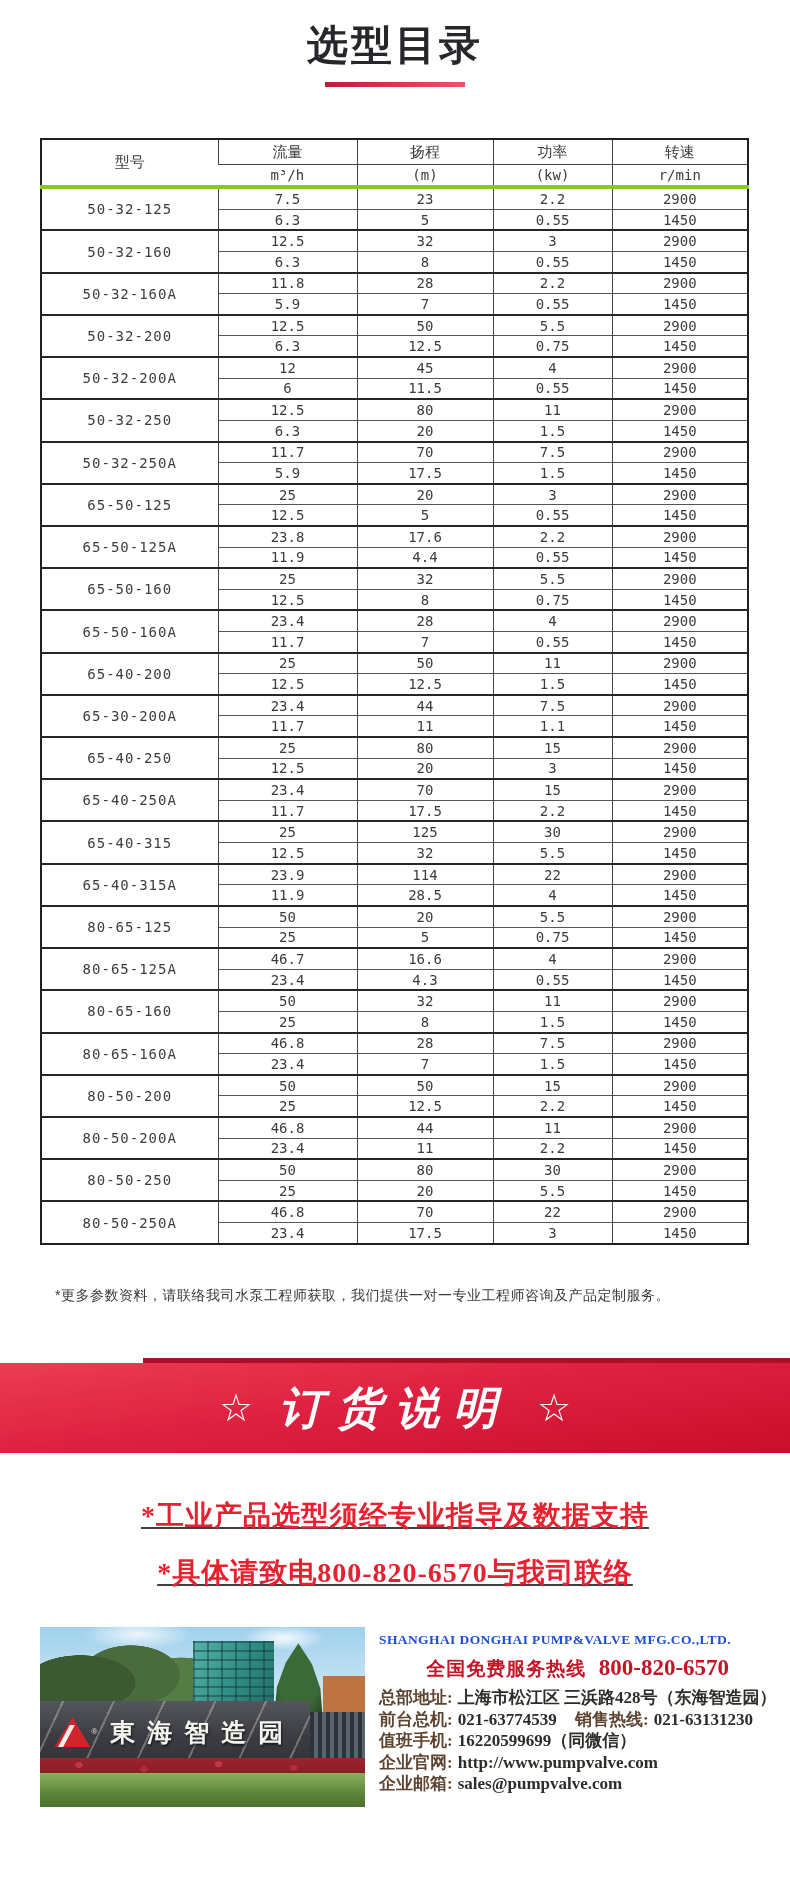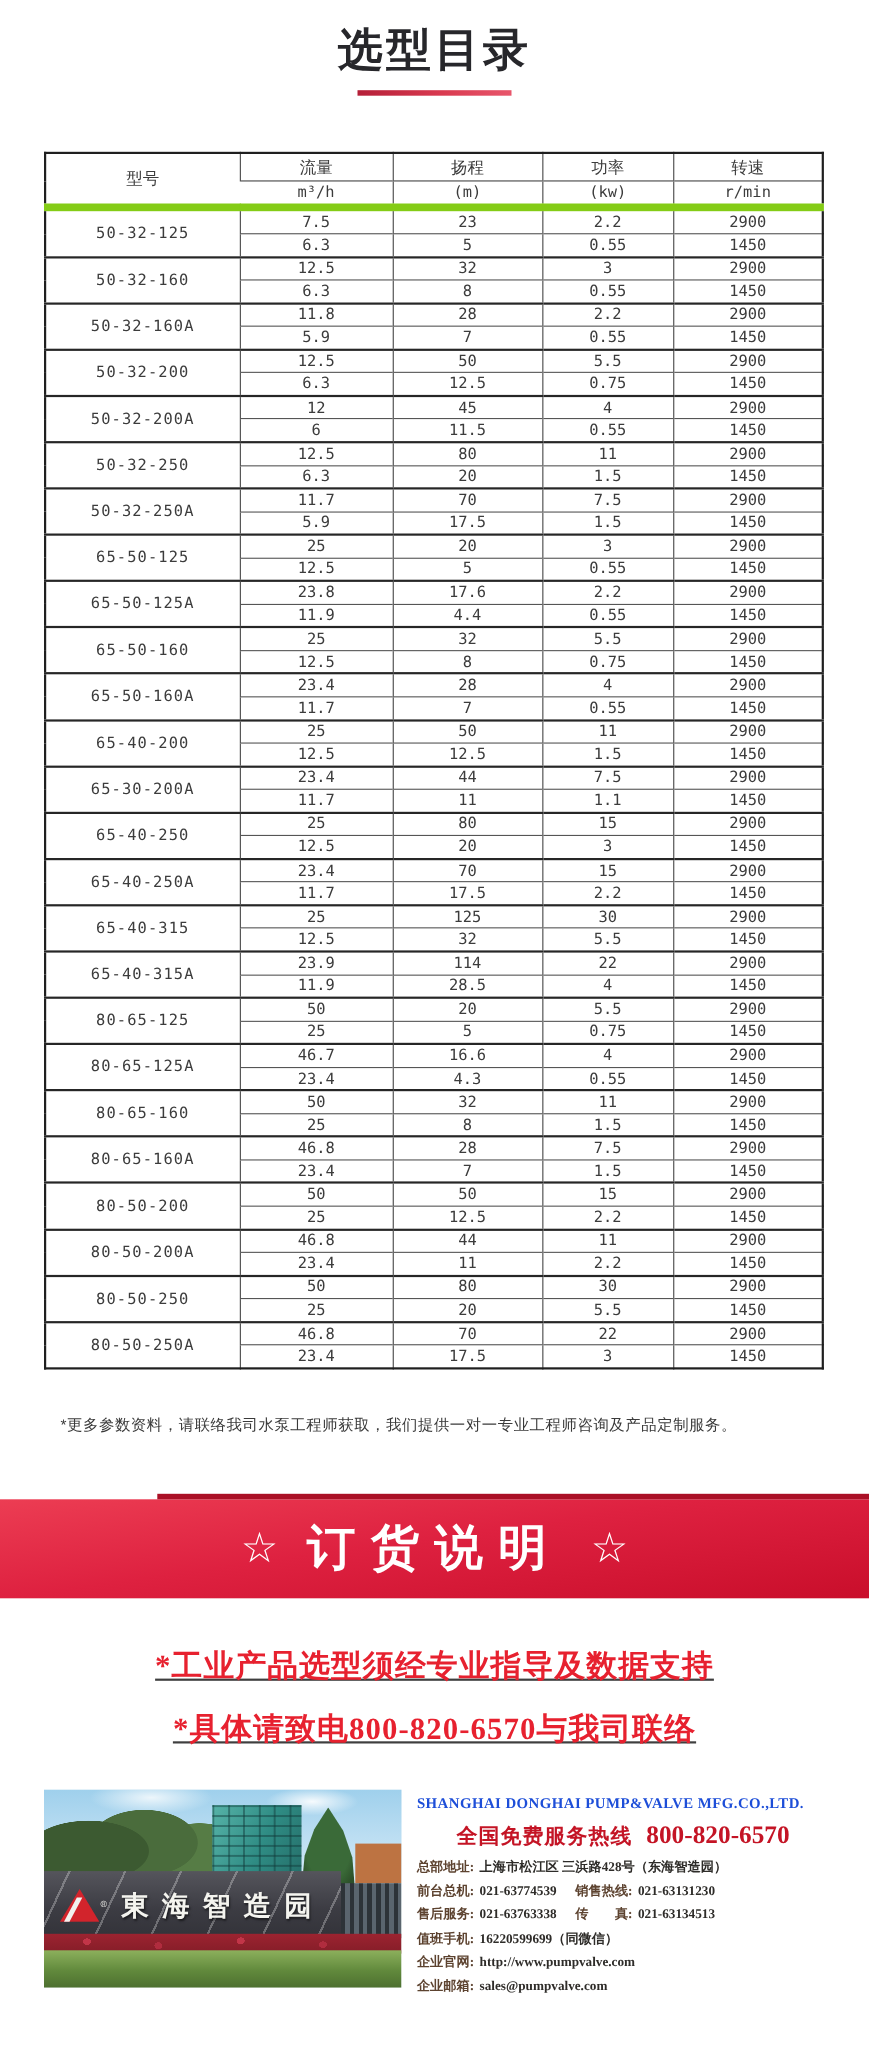--- a/index.html
+++ b/index.html
@@ -24,40 +24,40 @@
     font-size:14px;color:#3c3c3c;
     border:2px solid #1f1f1f;
   }
   table.spec th,table.spec td{
     padding:0;text-align:center;vertical-align:middle;font-weight:normal;
     border-left:1px solid #454545;
   }
   table.spec th:first-child,table.spec td.model{border-left:none;}
   thead tr.hdr1 th{height:24px;font-size:15px;}
   thead tr.hdr2 th{height:20px;border-top:1px solid #454545;}
-  thead{border-bottom:7px solid #84cc16;}
+  thead{border-bottom:4px solid #84cc16;}
   tr.group-start td{border-top:2px solid #262626;}
   tbody tr:first-child td{border-top:none;}
   tr.group-sub td{border-top:1px solid #555555;}
   td.model{letter-spacing:1px;}
   
   .footnote{margin:42px 0 0 55px;font-size:14px;color:#3a3a3a;letter-spacing:0.5px;}
   
   .order-banner{
     position:relative;margin-top:58px;height:90px;width:100%;
     background:linear-gradient(172deg,#ec3d53 0%,#de2140 45%,#c90e2b 100%);
     display:flex;align-items:center;justify-content:center;
   }
   .order-banner::before{
     content:"";position:absolute;top:-5px;left:143px;right:0;height:5px;
     background:#aa1026;
   }
   .banner-inner{display:flex;align-items:center;gap:26px;color:#ffffff;}
   .banner-star{font-size:38px;line-height:1;}
-  .banner-title{font-size:44px;font-weight:bold;letter-spacing:14px;line-height:1;}
+  .banner-title{font-size:44px;font-weight:bold;letter-spacing:14px;line-height:1;font-style:italic;}
   
   .slogans{margin-top:34px;text-align:center;font-family:"Liberation Serif",serif;text-decoration:underline;}
   .slogan-line{font-size:28px;font-weight:bold;color:#e7212f;line-height:57px;letter-spacing:1px;}
   
   .bottom{display:flex;gap:14px;margin-top:26px;padding:0 36px 0 40px;}
   .photo{
     position:relative;width:325px;height:180px;flex:0 0 auto;overflow:hidden;
     background:linear-gradient(180deg,#9fd0ec 0%,#cfe7f6 40%,#e9f3f2 60%);
   }
   .photo .clouds{position:absolute;inset:0;
@@ -115,21 +115,21 @@
   .photo .grass{position:absolute;left:0;bottom:0;width:100%;height:19%;
     background:linear-gradient(180deg,#8cb05c 0%,#61893c 55%,#4d7030 100%);}
   
   .company{flex:1 1 auto;padding-top:2px;}
   .company-name{font-size:26px;font-weight:bold;color:#3c3c42;letter-spacing:1px;white-space:nowrap;margin:0;}
   .company-name-en{font-family:"Liberation Serif",serif;font-size:13.5px;font-weight:bold;color:#1d4ed8;letter-spacing:0.4px;margin-top:3px;white-space:nowrap;}
   .hotline{margin-top:7px;white-space:nowrap;text-align:center;}
   .hotline .hl-label{font-size:19px;font-weight:bold;color:#c41425;letter-spacing:1px;}
   .hotline .hl-number{font-family:"Liberation Serif",serif;font-size:23px;font-weight:bold;color:#c41425;margin-left:8px;}
   .contacts{margin-top:5px;font-family:"Liberation Serif",serif;}
-  .contact-line{font-size:12px;line-height:21.5px;font-weight:bold;white-space:nowrap;}
+  .contact-line{font-size:17px;line-height:21.5px;font-weight:bold;white-space:nowrap;}
   .contact-label{color:#5d4330;}
   .contact-value{color:#2e2c29;margin-left:5px;}
   .contact-label.second{margin-left:14px;}
 </style>
 </head>
 <body>
 
 <div class="page">
 
   <h1 class="page-title">选型目录</h1>
@@ -579,23 +579,20 @@
       </div>
       <div class="contacts">
   <div class="contact-line">
     <span class="contact-label">总部地址:</span><span class="contact-value">上海市松江区 三浜路428号（东海智造园）</span>
   </div>
 
   <div class="contact-line">
     <span class="contact-label">前台总机:</span><span class="contact-value">021-63774539</span>
   <span class="contact-label second">销售热线:</span><span class="contact-value">021-63131230</span></div>
 
-  <div class="contact-line">
-    <span class="contact-label">售后服务:</span><span class="contact-value">021-63763338</span>
-  <span class="contact-label second">传　　真:</span><span class="contact-value">021-63134513</span></div>
 
   <div class="contact-line">
     <span class="contact-label">值班手机:</span><span class="contact-value">16220599699（同微信）</span>
   </div>
 
   <div class="contact-line">
     <span class="contact-label">企业官网:</span><span class="contact-value">http://www.pumpvalve.com</span>
   </div>
 
   <div class="contact-line">

